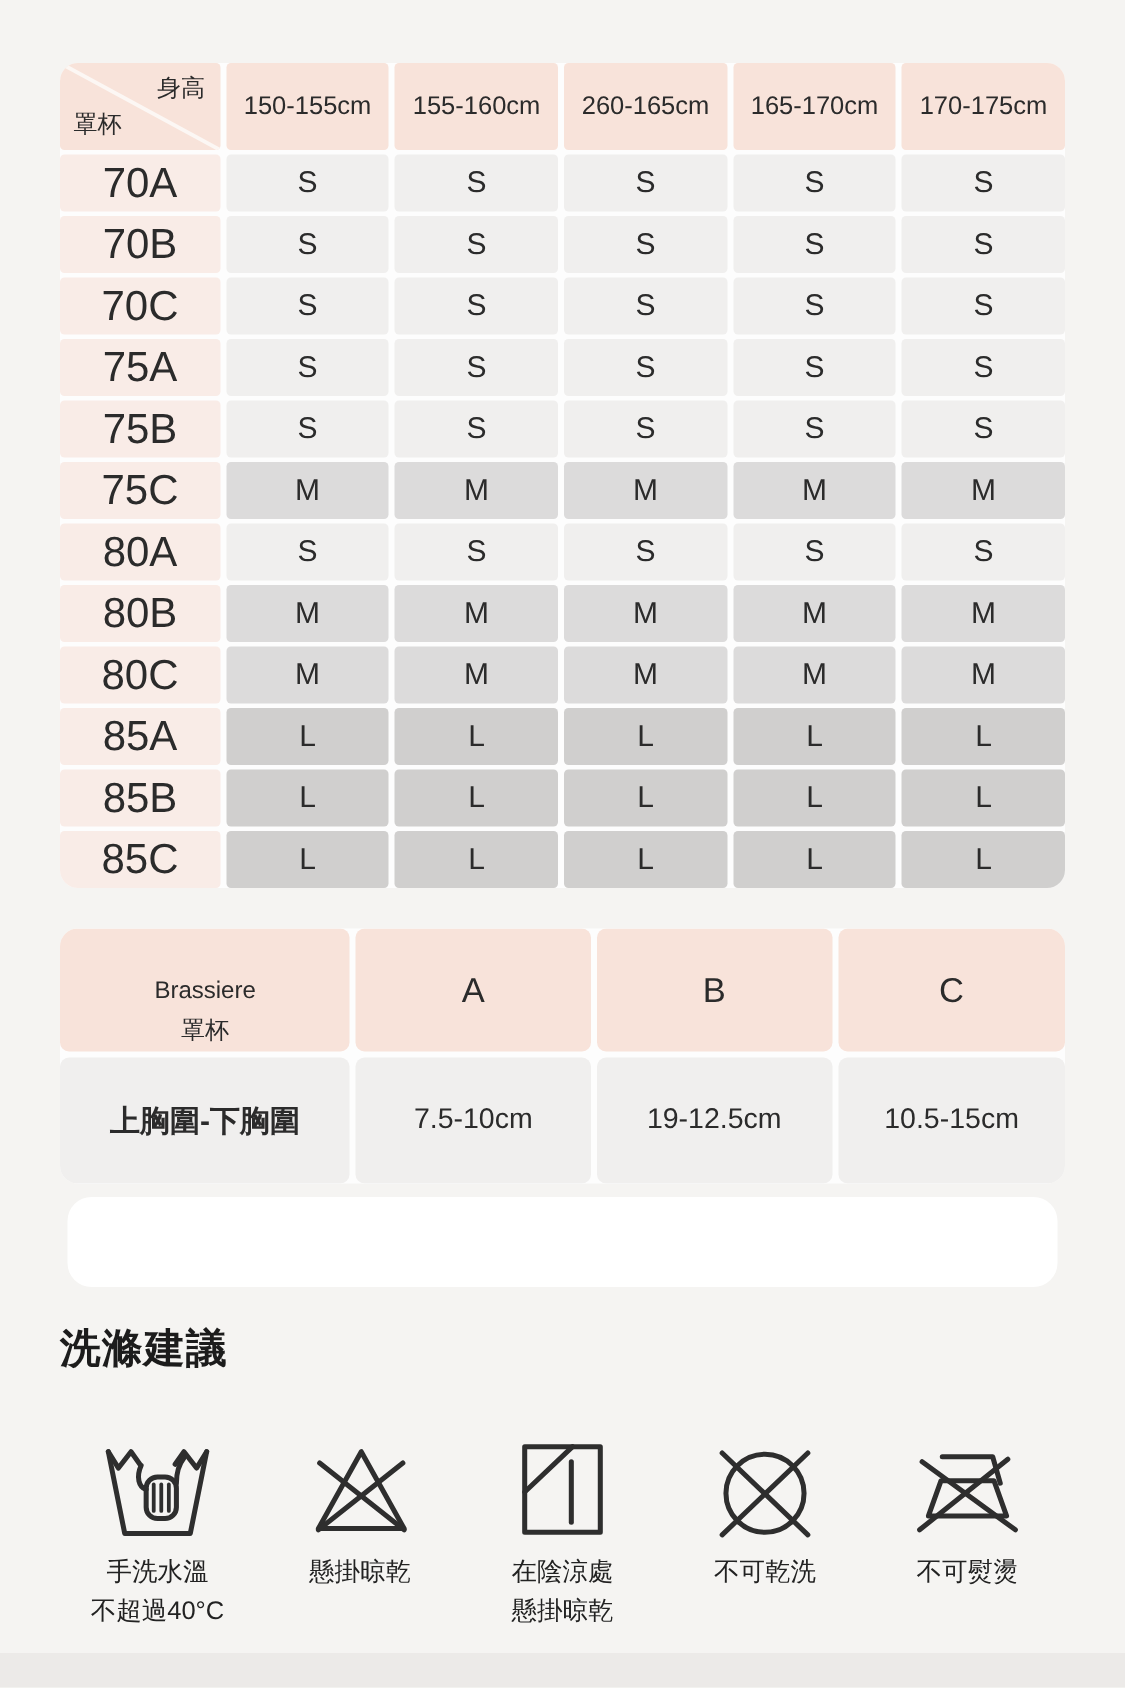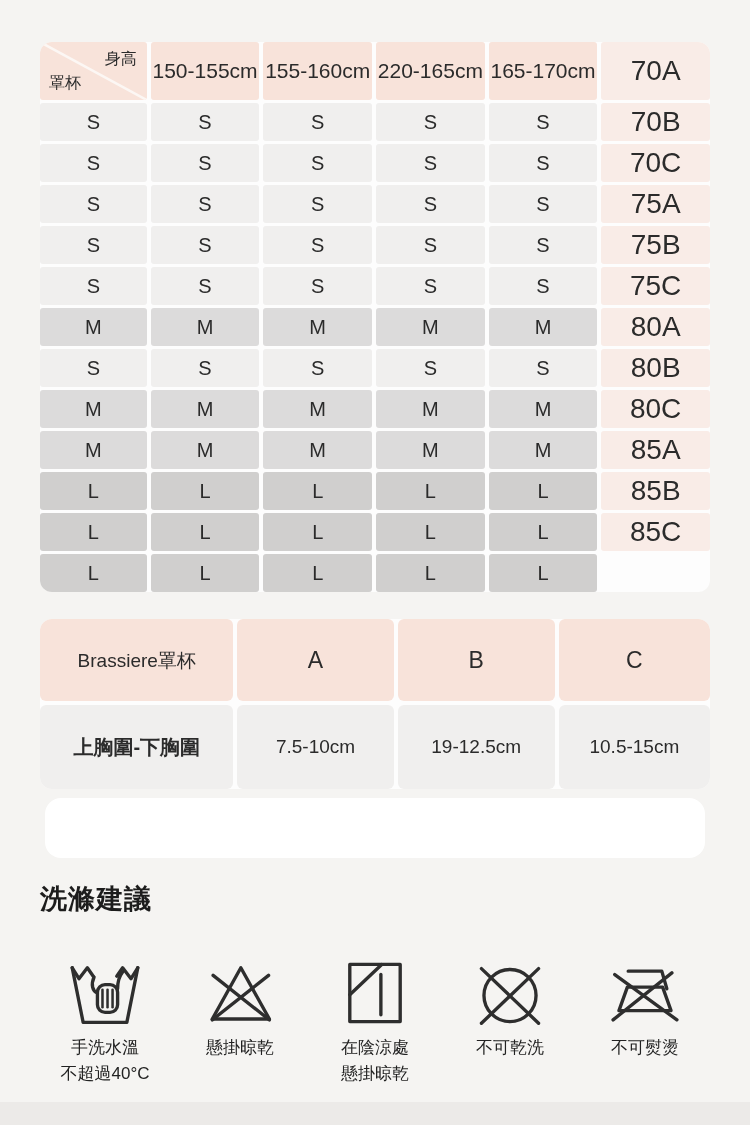--- a/index.html
+++ b/index.html
@@ -23,42 +23,42 @@
     background: #fdfdfd;
     border-radius: 12px;
     overflow: hidden;
   }
   .cell {
     display: flex;
     align-items: center;
     justify-content: center;
     border-radius: 3px;
   }
-  .col-header { background: var(--header-pink, #f8e3da); font-size: 21px; }
+  .col-header { background: var(--header-pink, #f8e3da); font-size: 17px; }
   .corner-cell { background: var(--header-pink, #f8e3da); position: relative; overflow: hidden; }
   .corner-top { position: absolute; top: 7px; right: 10px; font-size: 16px; }
   .corner-bottom { position: absolute; bottom: 6px; left: 9px; font-size: 16px; }
   .diag { position: absolute; left: 0; top: 0; width: 100%; height: 100%; }
   .diag line { stroke: #fcf7f4; stroke-width: 2.5; vector-effect: non-scaling-stroke; }
   .label-cell { background: var(--label-pink, #f9ece7); font-size: 28px; text-align: right; }
   .size-cell { font-size: 20px; }
 
   
   #cup-grid {
     display: grid;
     grid-template-columns: 197fr 159fr 160fr 154fr;
     grid-template-rows: 82px 84px;
     gap: 4px;
     background: #fdfdfd;
     border-radius: 12px;
     overflow: hidden;
     margin-top: 27px;
   }
   .cup-cell { display: flex; align-items: center; justify-content: center; border-radius: 6px; }
-  .cup-header { background: var(--header-pink, #f8e3da); font-size: 19px; line-height: 27px; }
+  .cup-header { background: var(--header-pink, #f8e3da); flex-direction: column; font-size: 16px; line-height: 27px; justify-content: flex-end; }
   .cup-letter { background: var(--header-pink, #f8e3da); font-size: 23px; }
   .cup-row-label { background: var(--size-s-bg, #f0efee); font-weight: bold; font-size: 20px; }
   .cup-value { background: var(--size-s-bg, #f0efee); font-size: 19px; }
 
   
   .blank-card {
     height: 60px;
     background: var(--card-white, #ffffff);
     border-radius: 16px;
     margin: 9px 5px 0 5px;
@@ -84,22 +84,23 @@
   <div id="size-grid">
     <div class="cell corner-cell">
       <svg class="diag" viewBox="0 0 100 100" preserveAspectRatio="none">
         <line x1="0" y1="0" x2="100" y2="100"></line>
       </svg>
       <span class="corner-top">身高</span>
       <span class="corner-bottom">罩杯</span>
     </div>
     <div class="cell col-header">150-155cm</div>
     <div class="cell col-header">155-160cm</div>
-    <div class="cell col-header">220-165cm</div>
+    <div class="cell col-header">260-165cm</div>
     <div class="cell col-header">165-170cm</div>
+    <div class="cell col-header">170-175cm</div>
 
   <div class="cell label-cell">70A</div>
       <div class="cell size-cell" style="background: rgb(240, 239, 238);">S</div>
       <div class="cell size-cell" style="background: rgb(240, 239, 238);">S</div>
       <div class="cell size-cell" style="background: rgb(240, 239, 238);">S</div>
       <div class="cell size-cell" style="background: rgb(240, 239, 238);">S</div>
       <div class="cell size-cell" style="background: rgb(240, 239, 238);">S</div>
       <div class="cell label-cell">70B</div>
       <div class="cell size-cell" style="background: rgb(240, 239, 238);">S</div>
       <div class="cell size-cell" style="background: rgb(240, 239, 238);">S</div>

